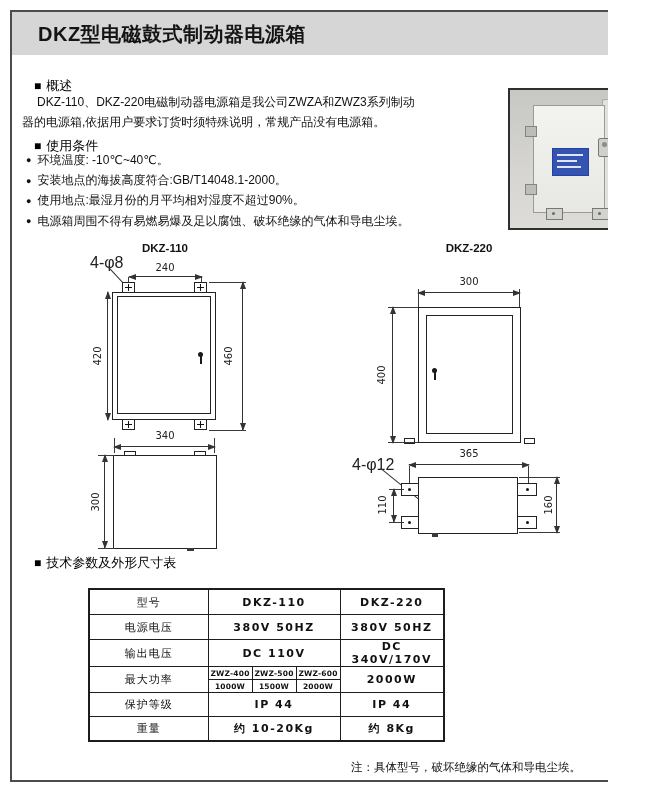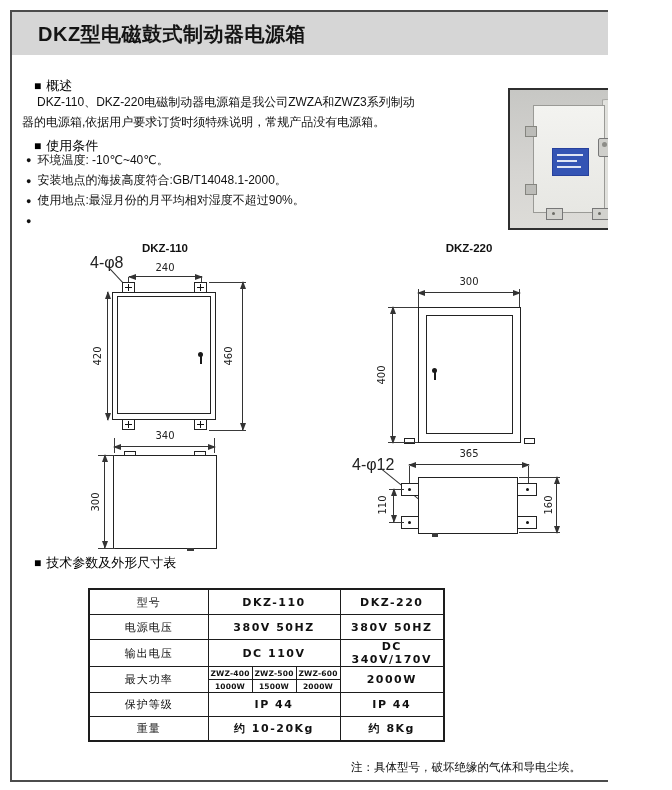--- a/index.html
+++ b/index.html
@@ -94,20 +94,21 @@
     <li>
         <span class="bm">●</span>
         <span>安装地点的海拔高度符合:GB/T14048.1-2000。</span>
       </li>
     <li>
         <span class="bm">●</span>
         <span>使用地点:最湿月份的月平均相对湿度不超过90%。</span>
       </li>
     <li>
         <span class="bm">●</span>
+        <span>电源箱周围不得有易燃易爆及足以腐蚀、破坏绝缘的气体和导电尘埃。</span>
       </li>
   </ul>
 
   <div class="photo">
     <div class="pf-side"></div>
     <div class="pf-front"></div>
     <div class="pf-hinge" style="top:36px;"></div>
     <div class="pf-hinge" style="top:94px;"></div>
     <div class="pf-latch"></div>
     <div class="pf-label">

